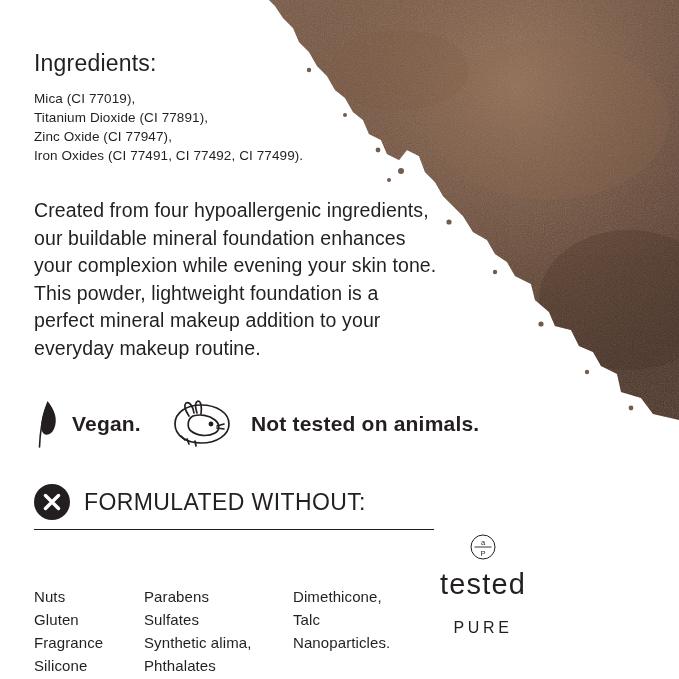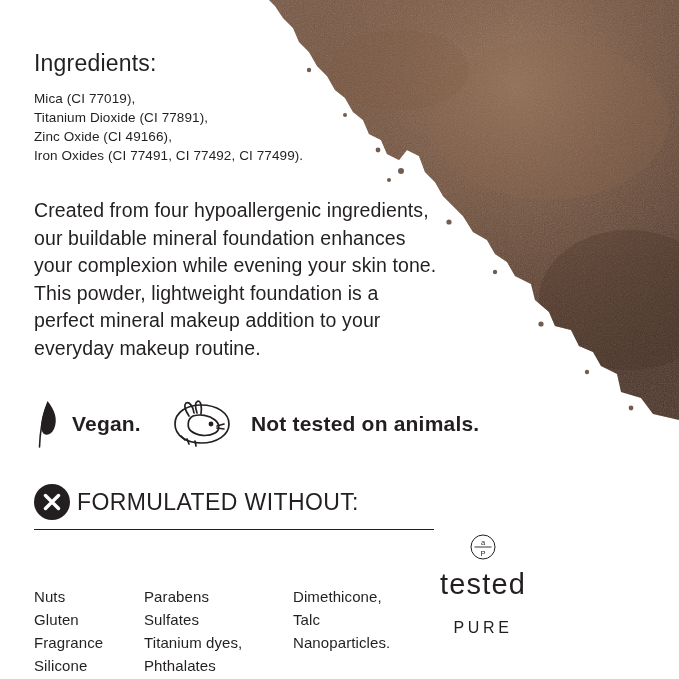--- a/index.html
+++ b/index.html
@@ -78,21 +78,21 @@
     letter-spacing: 0.2px;
   }
   .leaf-icon { width: 26px; height: 48px; display:block; }
   .bunny-icon { width: 72px; height: 48px; display:block; }
 
   
   .fw-header {
     margin-top: 36px;
     display: flex;
     align-items: center;
-    gap: 7px;
+    gap: 14px;
   }
   .x-circle {
     width: 36px; height: 36px; display: block;
   }
   .fw-title {
     font-size: 23px;
     letter-spacing: 0.4px;
     color: #231f20;
   }
   .fw-rule {
@@ -195,21 +195,21 @@
   </g>
 </svg>
 
 <div id="page">
 
   <h2 class="ingredients-title">Ingredients:</h2>
 
   <div>
     <div class="ingredient-line">Mica (CI 77019),</div>
     <div class="ingredient-line">Titanium Dioxide (CI 77891),</div>
-    <div class="ingredient-line">Zinc Oxide (CI 49166),</div>
+    <div class="ingredient-line">Zinc Oxide (CI 77947),</div>
     <div class="ingredient-line">Iron Oxides (CI 77491, CI 77492, CI 77499).</div>
   </div>
 
   <p class="description">Created from four hypoallergenic ingredients, our buildable mineral foundation enhances your complexion while evening your skin tone. This powder, lightweight foundation is a perfect mineral makeup addition to your everyday makeup routine.</p>
 
   <div class="badges">
 
     <div class="badge">
       <svg class="leaf-icon" viewBox="0 0 26 48" aria-hidden="true">
         <path d="M13.5 1 C21 10, 24 20, 20 29 C17.5 34.5, 12.5 36, 9.5 33.5 C5.5 30, 6.5 18, 13.5 1 Z" fill="#231f20"></path>
@@ -251,21 +251,21 @@
   <div class="fw-columns">
     <div class="fw-col c1">
       <div>Nuts</div>
       <div>Gluten</div>
       <div>Fragrance</div>
       <div>Silicone</div>
     </div>
     <div class="fw-col c2">
       <div>Parabens</div>
       <div>Sulfates</div>
-      <div>Titanium dyes,</div>
+      <div>Synthetic alima,</div>
       <div>Phthalates</div>
     </div>
     <div class="fw-col c3">
       <div>Dimethicone,</div>
       <div>Talc</div>
       <div>Nanoparticles.</div>
     </div>
   </div>
 
   <div class="brand">

